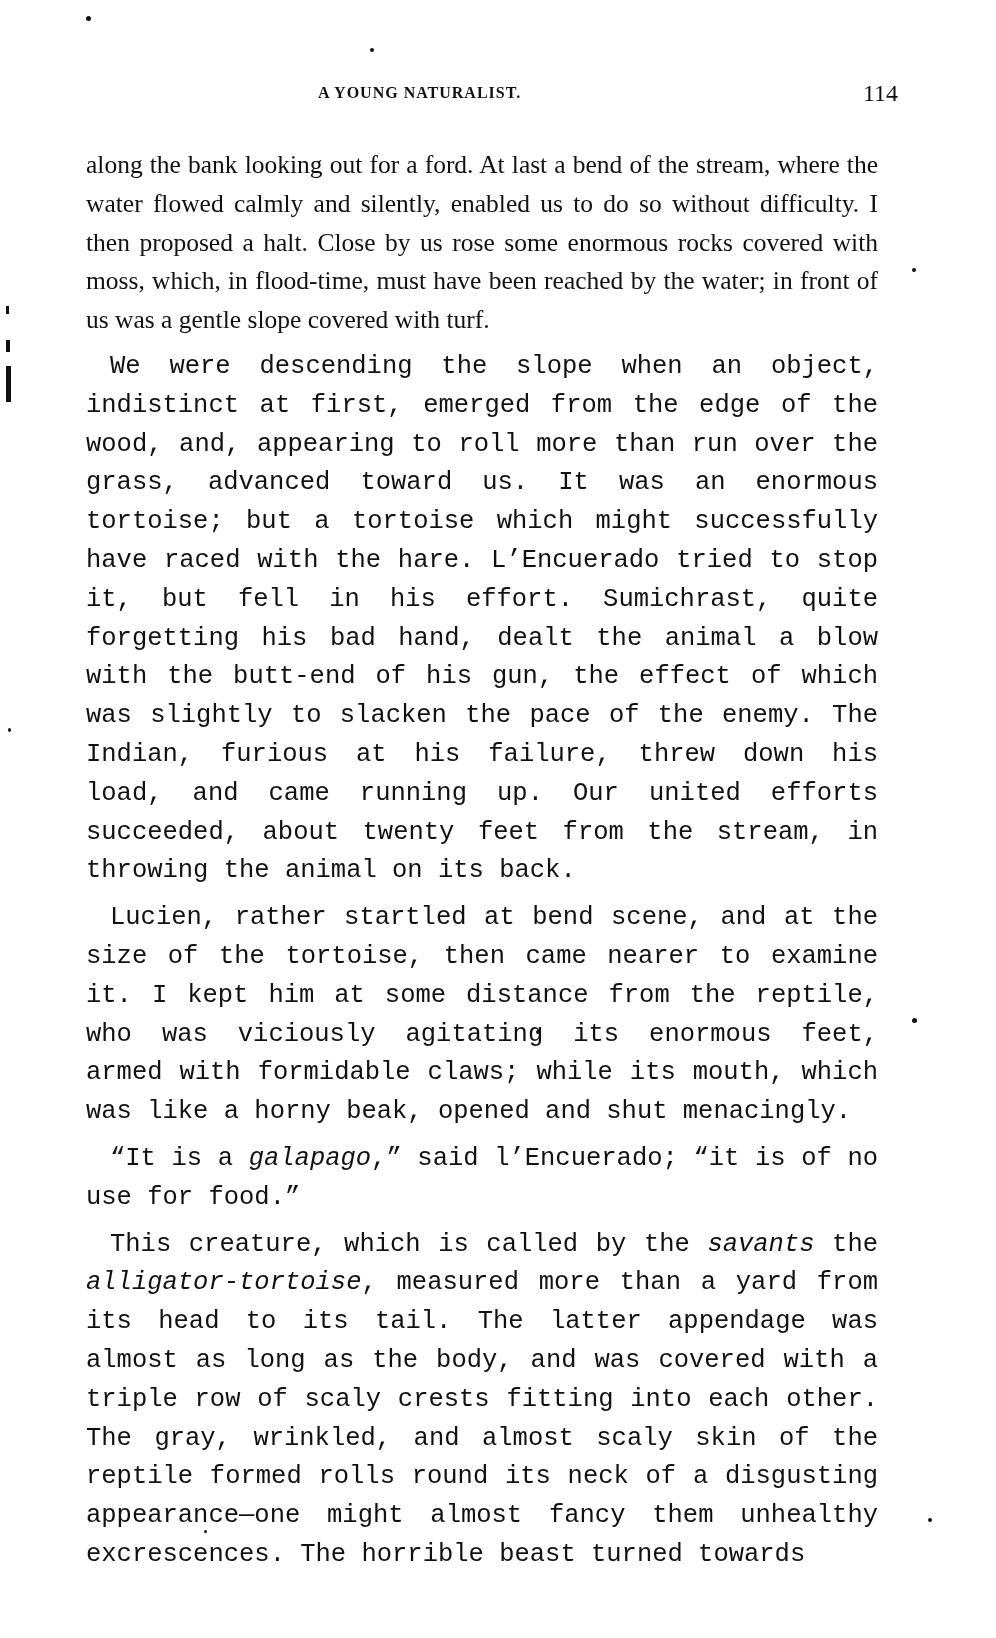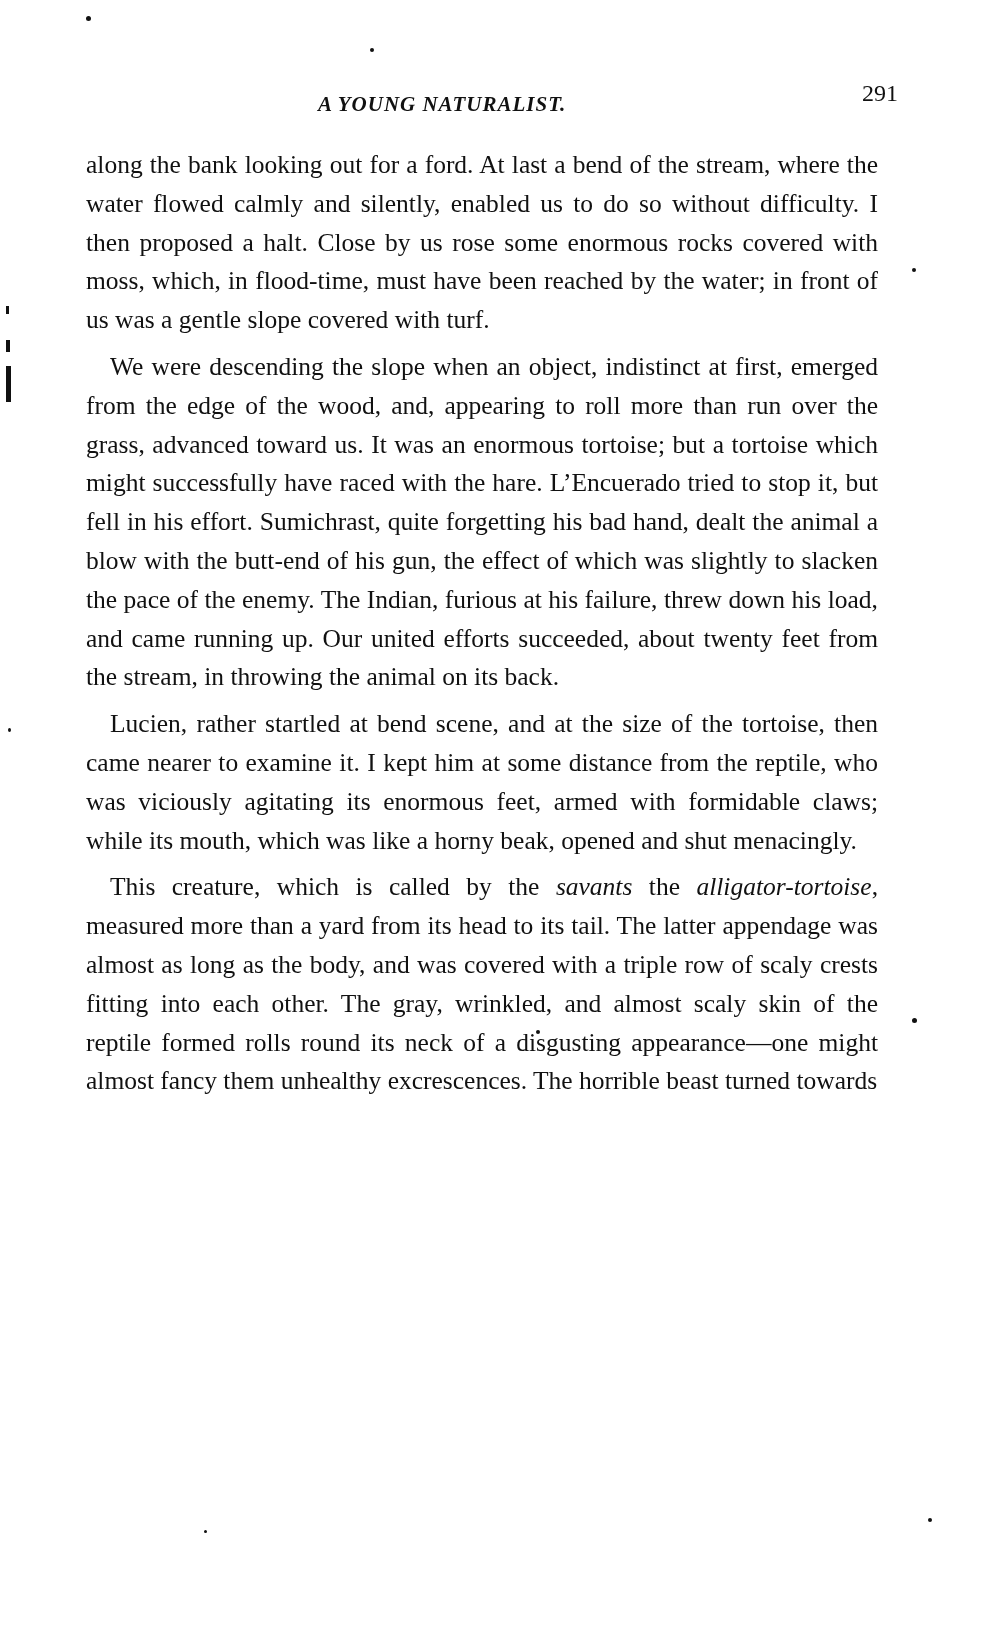--- a/index.html
+++ b/index.html
@@ -1,46 +1,47 @@
 <!DOCTYPE html>
 <html><head>
 <meta charset="utf-8">
 <style>
   html, body { margin: 0; padding: 0; background: #ffffff; }
   body { width: 996px; height: 1638px; position: relative; overflow: hidden;
          font-family: "Liberation Serif", "DejaVu Serif", serif; color: #111; }
   .header { position: absolute; top: 80px; left: 78px; width: 820px; height: 34px; }
-  .running-head { position: absolute; left: 240px; top: 12px; font-style: italic;
-                  font-weight: bold; font-size: 21px; letter-spacing: 1px; }
+  .running-head { position: absolute; left: 240px; top: 4px; 
+                  font-weight: bold; font-size: 16px; letter-spacing: 1px; }
   .folio { position: absolute; right: 0; top: 0; font-size: 24px; }
   .text { position: absolute; top: 138px; left: 78px; width: 808px;
           font-size: 25.5px; line-height: 38.8px; text-align: justify; }
   .text p { margin: 8px; }
-  .text p.indent { text-indent: 24px; }
+  .text p.indent { text-indent: 24px; font-family: Liberation Mono, monospace; }
   .speck { position: absolute; background: #111; border-radius: 50%; }
   .mark { position: absolute; background: #111; }
 </style>
 </head>
 <body>
 
 <div class="header">
   <span class="running-head">A YOUNG NATURALIST.</span>
-  <span class="folio">291</span>
+  <span class="folio">114</span>
 </div>
 
 <div class="text">
   <p>
     <span>along the bank looking out for a ford.  At last a bend of the stream, where the water flowed calmly and silently, enabled us to do so without difficulty.  I then proposed a halt. Close by us rose some enormous rocks covered with moss, which, in flood-time, must have been reached by the water; in front of us was a gentle slope covered with turf.</span>
   </p>
   <p class="indent">
     <span>We were descending the slope when an object, indistinct at first, emerged from the edge of the wood, and, appearing to roll more than run over the grass, advanced toward us. It was an enormous tortoise; but a tortoise which might successfully have raced with the hare.  L’Encuerado tried to stop it, but fell in his effort.  Sumichrast, quite forgetting his bad hand, dealt the animal a blow with the butt-end of his gun, the effect of which was slightly to slacken the pace of the enemy.  The Indian, furious at his failure, threw down his load, and came running up.  Our united efforts succeeded, about twenty feet from the stream, in throwing the animal on its back.</span>
   </p>
   <p class="indent">
     <span>Lucien, rather startled at bend scene, and at the size of the tortoise, then came nearer to examine it.  I kept him at some distance from the reptile, who was viciously agitating its enormous feet, armed with formidable claws; while its mouth, which was like a horny beak, opened and shut menacingly.</span>
   </p>
+  <p class="indent"><span>“It is a </span><i>galapago</i><span>,” said l’Encuerado; “it is of no use for food.”</span></p>
   <p class="indent"><span>This creature, which is called by the </span><i>savants</i><span> the </span><i>alligator-tortoise</i><span>, measured more than a yard from its head to its tail.  The latter appendage was almost as long as the body, and was covered with a triple row of scaly crests fitting into each other.  The gray, wrinkled, and almost scaly skin of the reptile formed rolls round its neck of a disgusting appearance—one might almost fancy them unhealthy excrescences.  The horrible beast turned towards</span></p>
 </div>
 
 <div class="speck" style="left:86px;top:16px;width:5px;height:5px;"></div>
 <div class="speck" style="left:370px;top:48px;width:4px;height:4px;"></div>
 <div class="mark" style="left:6px;top:306px;width:3px;height:8px;"></div>
 <div class="mark" style="left:6px;top:340px;width:4px;height:12px;"></div>
 <div class="mark" style="left:6px;top:366px;width:5px;height:36px;"></div>
 <div class="speck" style="left:8px;top:728px;width:3px;height:4px;"></div>
 <div class="speck" style="left:912px;top:268px;width:4px;height:4px;"></div>

